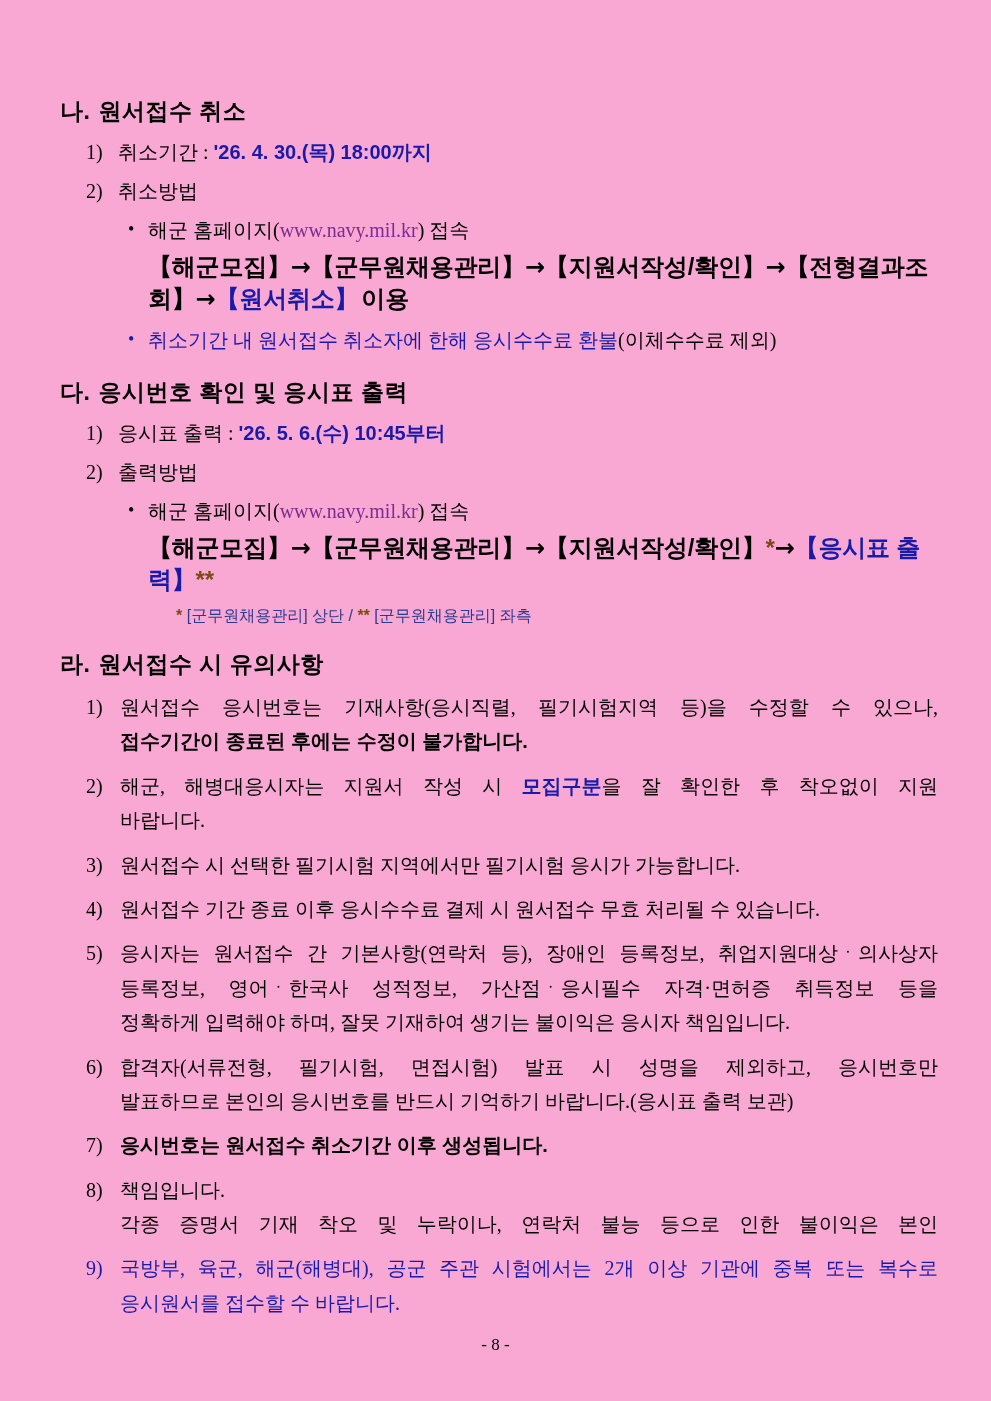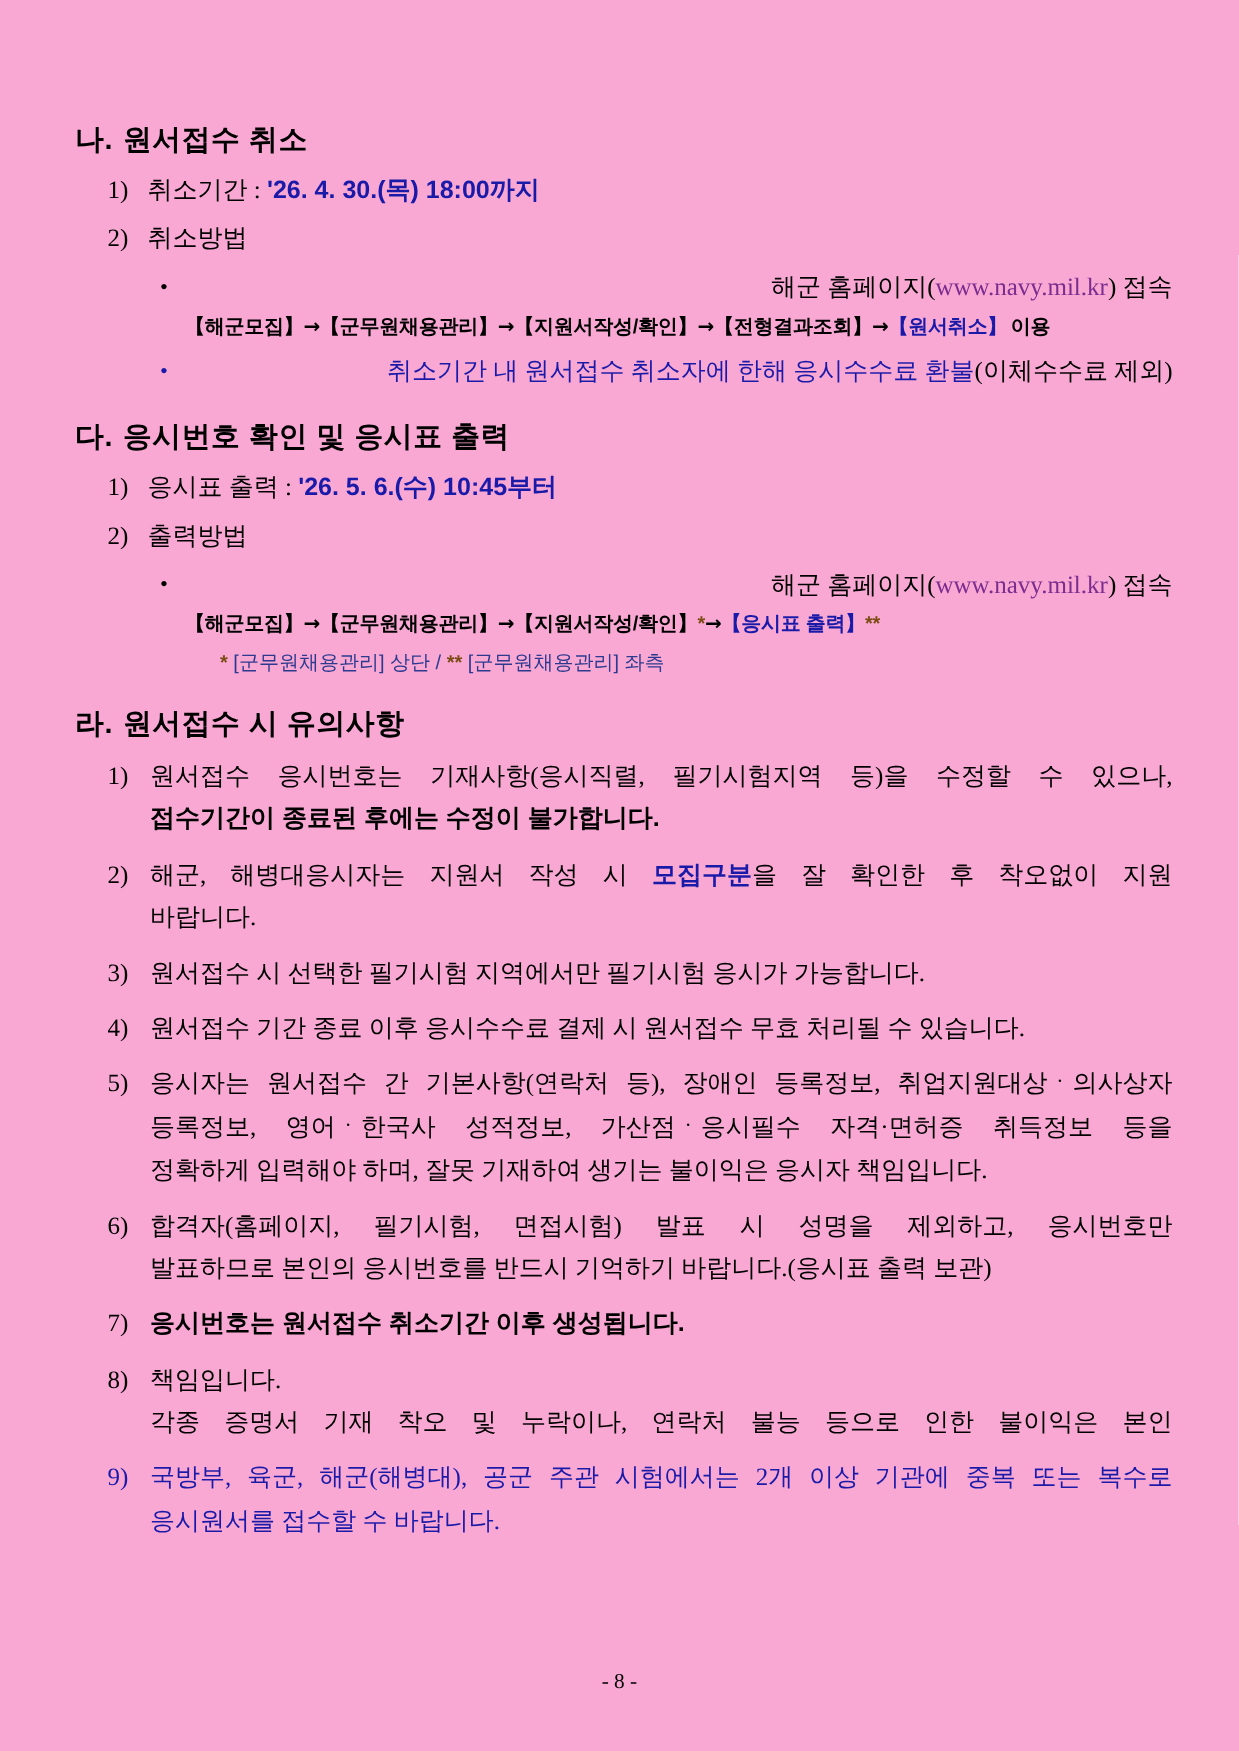--- a/index.html
+++ b/index.html
@@ -62,27 +62,27 @@
     line-height: 1.5;
     margin: 0 0 6px 0;
     padding-left: 70px;
   }
   .l2 .dot {
     flex: 0 0 auto;
     width: 20px;
     font-size: 18px;
     line-height: 1.6;
   }
-  .l2 .txt { flex: 1 1 auto; text-align: right; }
+  .l2 .txt { flex: 1 1 auto; }
 
   
   .path {
     font-family: "Liberation Sans", sans-serif;
     font-weight: bold;
-    font-size: 16px;
+    font-size: 24px;
     padding-left: 90px;
     margin: 2px 0 10px 0;
     letter-spacing: -0.2px;
   }
   .note-line {
     font-family: "Liberation Sans", sans-serif;
     font-size: 16px;
     color: #2b3a8f;
     padding-left: 118px;
     margin: 0 0 10px 0;
@@ -249,21 +249,21 @@
       <span class="body">
         <span class="ln j">응시자는 원서접수 간 기본사항(연락처 등), 장애인 등록정보, 취업지원대상ㆍ의사상자</span>
         <span class="ln j">등록정보, 영어ㆍ한국사 성적정보, 가산점ㆍ응시필수 자격·면허증 취득정보 등을</span>
         <span class="ln">정확하게 입력해야 하며, 잘못 기재하여 생기는 불이익은 응시자 책임입니다.</span>
       </span>
     </div>
 
     <div class="jitem">
       <span class="num">6)</span>
       <span class="body">
-        <span class="ln j">합격자(홈페이지, 필기시험, 면접시험) 발표 시 성명을 제외하고, 응시번호만</span>
+        <span class="ln j">합격자(서류전형, 필기시험, 면접시험) 발표 시 성명을 제외하고, 응시번호만</span>
         <span class="ln">발표하므로 본인의 응시번호를 반드시 기억하기 바랍니다.(응시표 출력 보관)</span>
       </span>
     </div>
 
     <div class="jitem">
       <span class="num">7)</span>
       <span class="body">
         <span class="ln sans b">응시번호는 원서접수 취소기간 이후 생성됩니다.</span>
       </span>
     </div>

